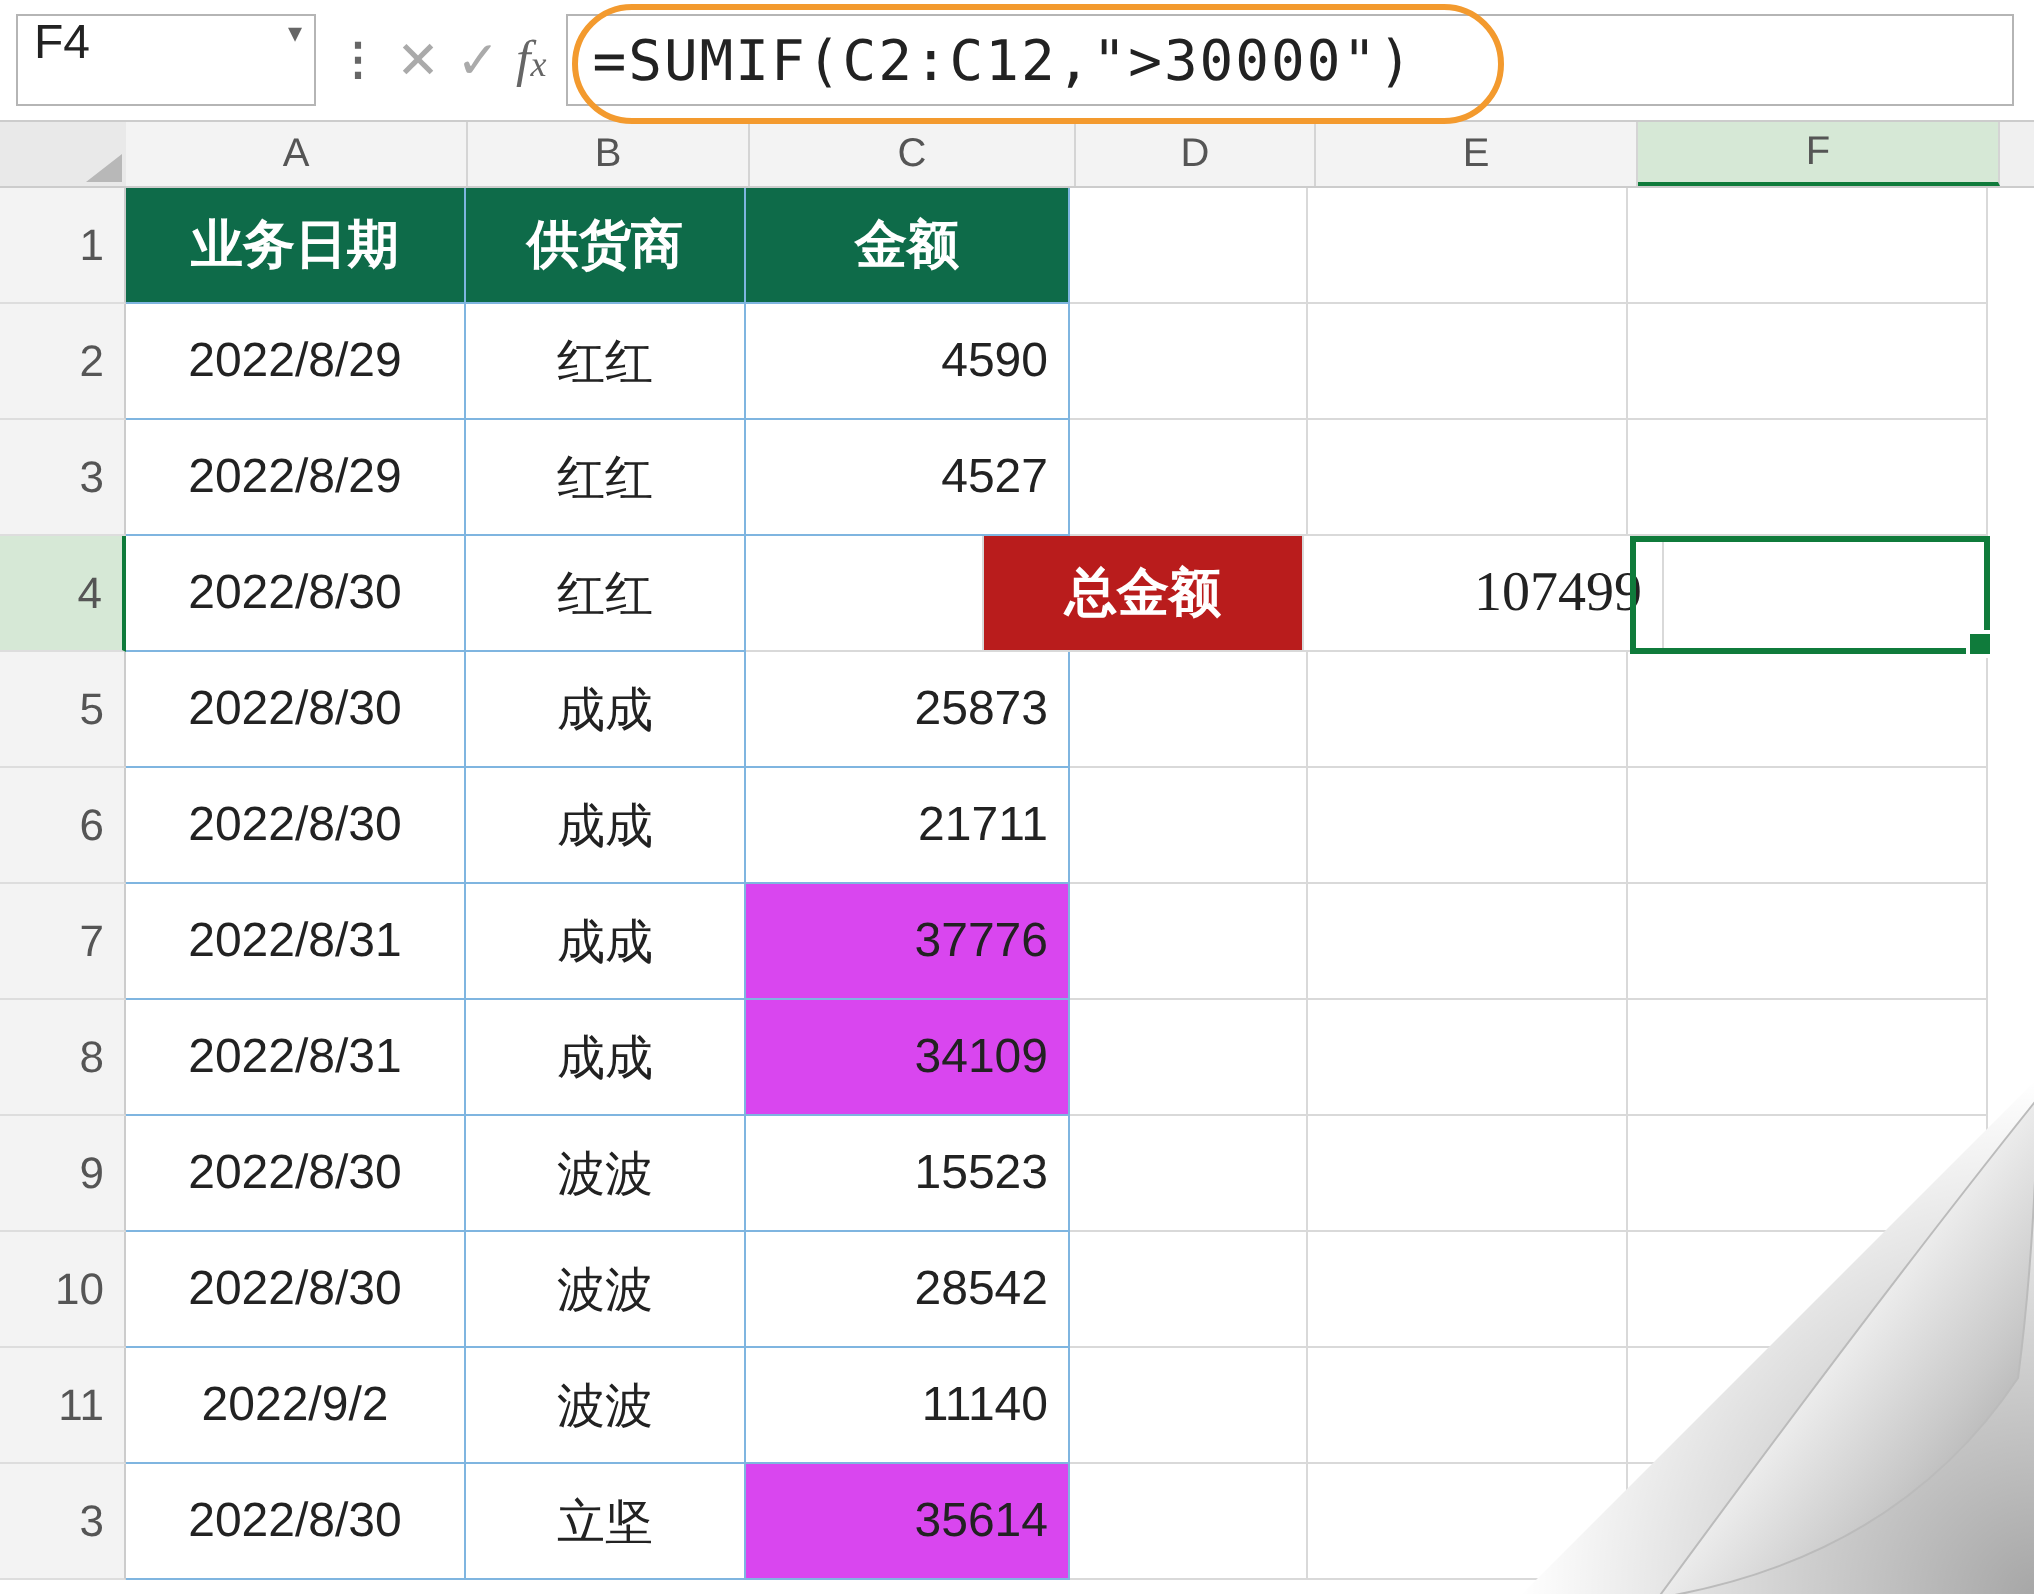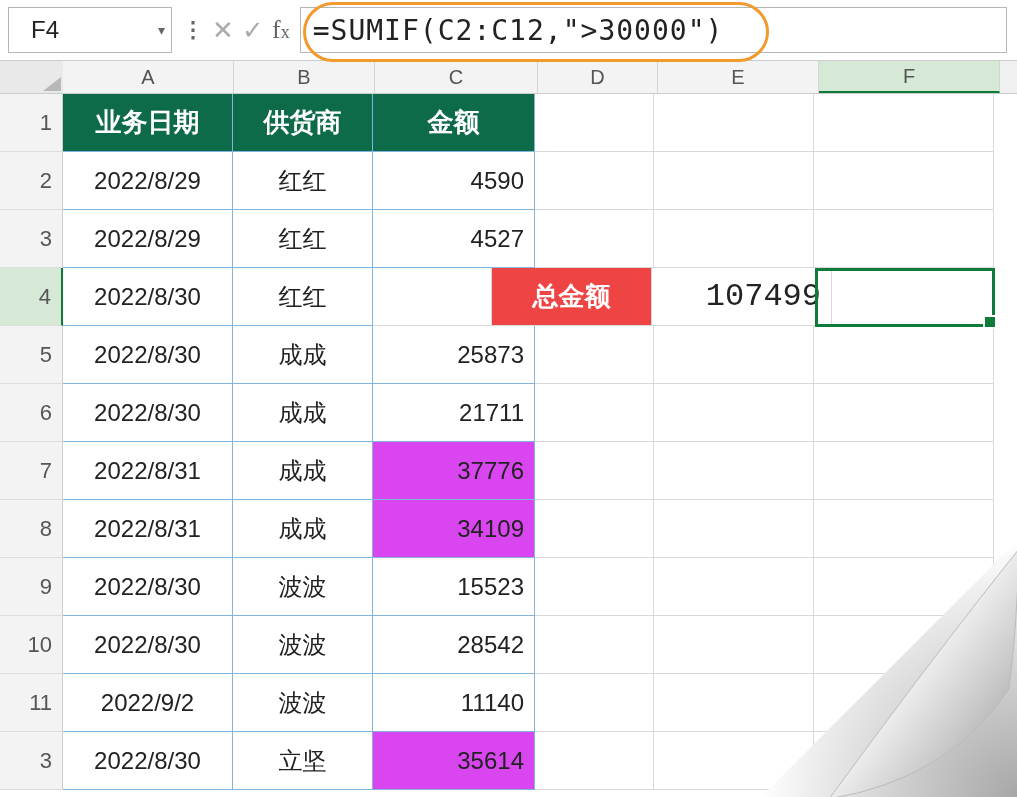--- a/index.html
+++ b/index.html
@@ -27,22 +27,22 @@
     background: #fff;
     font-size: 24px;
   }
   .namebox {
     width: 140px;
     height: 44px;
     margin: 6px 0 6px 8px;
     border: 1px solid #b5b5b5;
     background: #fff;
     display: flex;
-    align-items: center;
-    padding-left: 22px;
+    align-items: flex-start;
+    padding-left: 8px;
     font-family: Arial, sans-serif;
   }
   .namebox .dd {
     margin-left: auto;
     margin-right: 6px;
     font-size: 14px;
     color: #666;
   }
   .colon {
     margin: 0 4px 0 10px;
@@ -50,20 +50,21 @@
     color: #666;
     font-size: 22px;
   }
   .fx-cancel, .fx-ok {
     width: 30px;
     text-align: center;
     font-size: 26px;
     color: #aaa;
   }
   .fx-label {
+    font-style: italic;
     font-family: "Times New Roman", serif;
     font-size: 26px;
     color: #666;
     margin-right: 10px;
     margin-left: 4px;
   }
   .formula-input-wrap {
     flex: 1;
     height: 44px;
     border: 1px solid #b5b5b5;
@@ -181,21 +182,21 @@
     border-right: 1px solid #7fb5e0;
     border-bottom: 1px solid #7fb5e0;
     font-size: 26px;
   }
   .num { justify-content: flex-end; font-family: Arial, sans-serif;}
   .date { justify-content: center; font-family: Arial, sans-serif;}
   .ctr { justify-content: center; }
   .pink { background: #d946ef; }
 
   .label-e {
-    background: #ef4444;
+    background: #b91c1c;
     color: #fff;
     font-weight: bold;
     justify-content: center;
     font-size: 26px;
   }
 
   
   .active-outline {
     position: absolute;
     border: 3px solid #0f7b3b;
@@ -291,21 +292,21 @@
       <div class="cell wE"></div>
       <div class="cell wF"></div>
     </div>
 
     <div class="row">
       <div class="rowh active">4</div>
       <div class="cell tcell date wA">2022/8/30</div>
       <div class="cell tcell ctr wB">红红</div>
       <div class="cell wD"></div>
       <div class="cell label-e wE">总金额</div>
-      <div class="cell num wF" style="font-family:Liberation Mono, monospace;font-size:32px;text-align:right;">107499</div>
+      <div class="cell num wF" style="font-family:Liberation Serif, serif;font-size:28px;text-align:right;">107499</div>
     </div>
 
     <div class="row">
       <div class="rowh">5</div>
       <div class="cell tcell date wA">2022/8/30</div>
       <div class="cell tcell ctr wB">成成</div>
       <div class="cell tcell num wC">25873</div>
       <div class="cell wD"></div>
       <div class="cell wE"></div>
       <div class="cell wF"></div>

